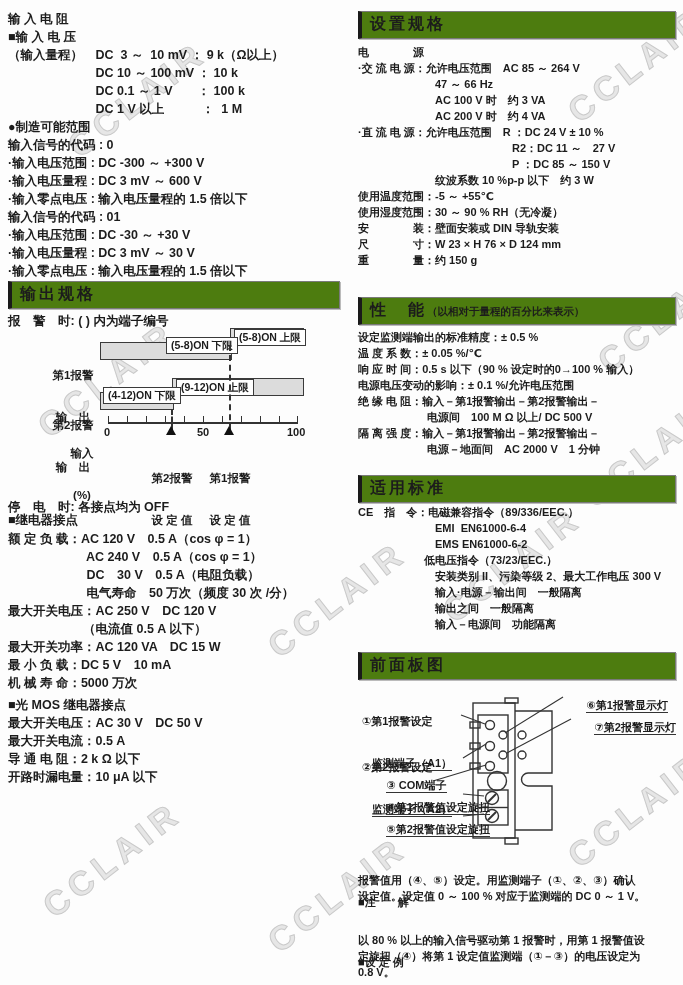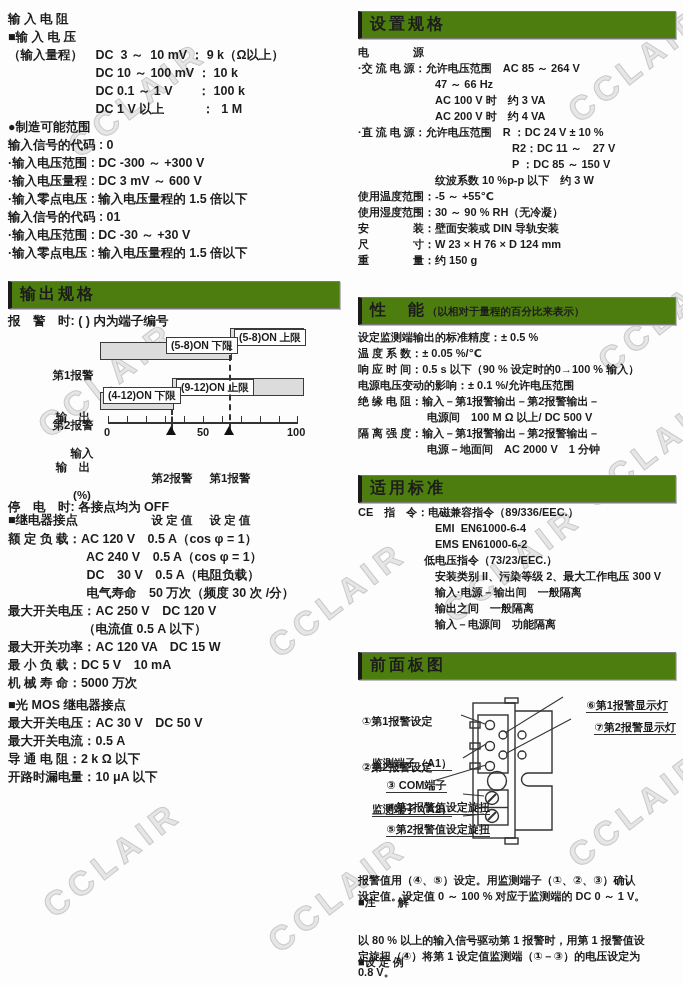--- a/index.html
+++ b/index.html
@@ -68,20 +68,21 @@
         <div class="line">　　　　　　　DC 10 ～ 100 mV ： 10 k</div>
         <div class="line">　　　　　　　DC 0.1 ～ 1 V　　： 100 k</div>
         <div class="line">　　　　　　　DC 1 V 以上　　　：  1 M</div>
         <div class="line">●制造可能范围</div>
         <div class="line">输入信号的代码 : 0</div>
         <div class="line">·输入电压范围 : DC -300 ～ +300 V</div>
         <div class="line">·输入电压量程 : DC 3 mV ～ 600 V</div>
         <div class="line">·输入零点电压 : 输入电压量程的 1.5 倍以下</div>
         <div class="line">输入信号的代码 : 01</div>
         <div class="line">·输入电压范围 : DC -30 ～ +30 V</div>
+        <div class="line">·输入电压量程 : DC 3 mV ～ 30 V</div>
         <div class="line">·输入零点电压 : 输入电压量程的 1.5 倍以下</div>
       </div>
 
     <div class="sec-header" style="top:281px">输出规格</div>
 
     <div class="tblock" style="left:0;top:312px">
       <div class="line">报　警　时: ( ) 内为端子编号</div>
     </div>
 
     <div id="chart">

